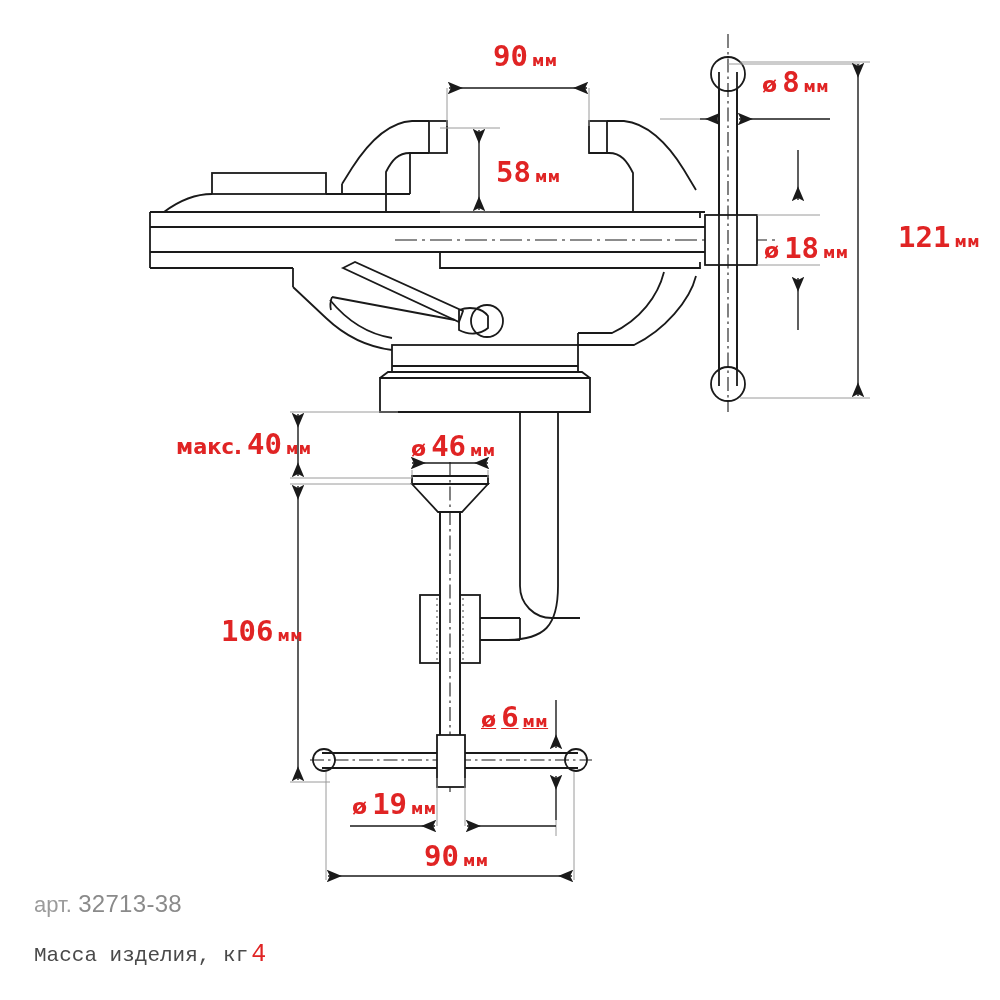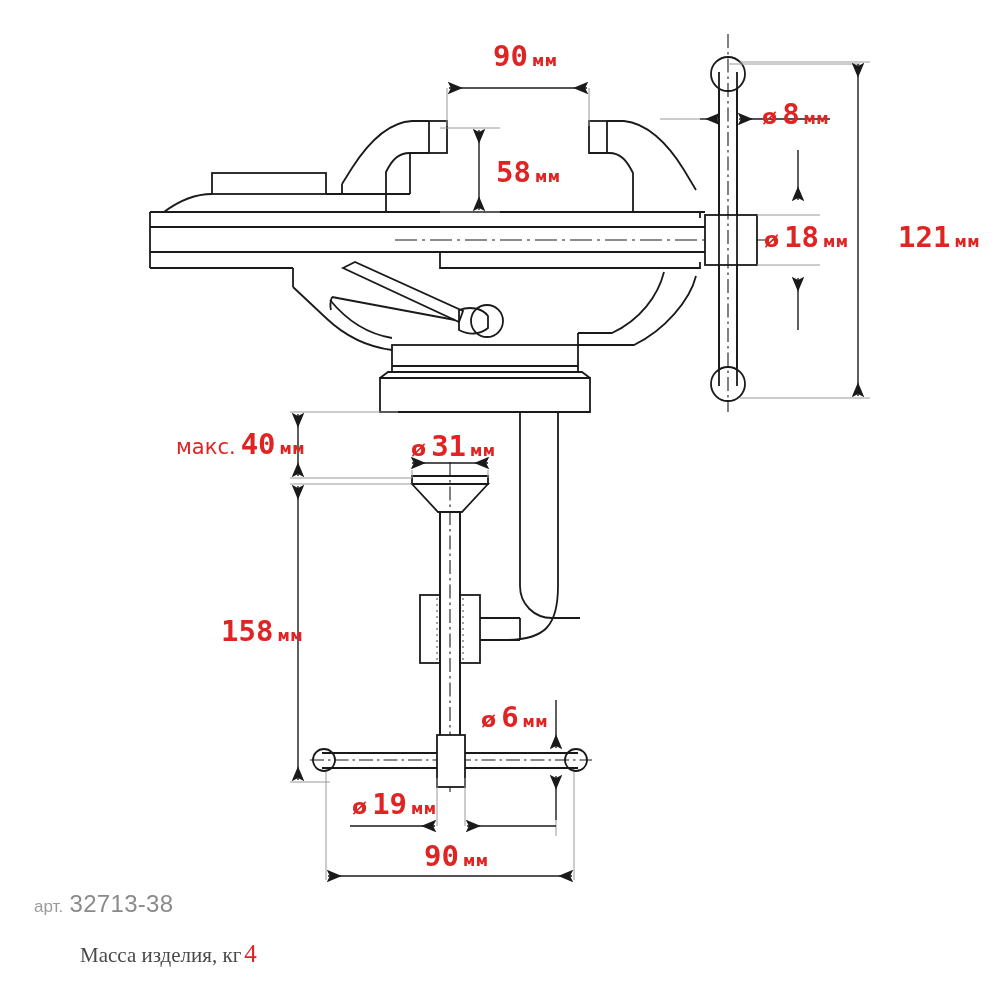--- a/index.html
+++ b/index.html
@@ -85,21 +85,21 @@
   .dim-unit {
     font-family: "DejaVu Sans", sans-serif;
     font-weight: 700;
     font-size: 15px;
     color: #e02424;
     margin-left: 4px;
     letter-spacing: 0.5px;
   }
   .dim-prefix {
     font-family: "DejaVu Sans", sans-serif;
-    font-weight: 400;
+    font-weight: 700;
     font-size: 21px;
     color: #e02424;
     margin-right: 5px;
   }
   .dim-dia {
     font-family: "DejaVu Sans", sans-serif;
     font-weight: 700;
     font-size: 22px;
     color: #e02424;
     margin-right: 5px;
@@ -108,34 +108,33 @@
     position: absolute;
     left: 34px;
   }
   .art-line {
     top: 890px;
     font-size: 23px;
     color: #8a8a8a;
     font-family: "Liberation Sans", sans-serif;
   }
   .art-prefix {
-    font-size: 17px;
+    font-size: 22px;
     color: #9b9b9b;
   }
   .art-code {
     font-size: 24px;
     color: #8a8a8a;
     letter-spacing: 0.3px;
   }
   .mass-line {
     top: 940px;
     font-size: 21px;
     color: #4a4a4a;
-    font-family: Liberation Serif, serif;
-    margin-left: 46px;
+    font-family: Liberation Mono, monospace;
   }
   .mass-value {
     color: #e02424;
     font-size: 25px;
     font-weight: 400;
     margin-left: 3px;
   }
 </style>
 </head>
 <body>
@@ -328,45 +327,45 @@
   </svg>
 
   <div class="dim-text" style="left:493px; top:42px;">
     <span class="dim-num">90</span><span class="dim-unit">мм</span>
   </div>
 
   <div class="dim-text" style="left:496px; top:158px;">
     <span class="dim-num">58</span><span class="dim-unit">мм</span>
   </div>
 
-  <div class="dim-text" style="left:762px; top:100px;">
+  <div class="dim-text" style="left:762px; top:68px;">
     <span class="dim-dia">ø</span><span class="dim-num">8</span><span class="dim-unit">мм</span>
   </div>
 
-  <div class="dim-text" style="left:764px; top:223px;">
+  <div class="dim-text" style="left:764px; top:234px;">
     <span class="dim-dia">ø</span><span class="dim-num">18</span><span class="dim-unit">мм</span>
   </div>
 
   <div class="dim-text" style="left:898px; top:223px;">
     <span class="dim-num">121</span><span class="dim-unit">мм</span>
   </div>
 
   <div class="dim-text" style="left:176px; top:430px;">
     <span class="dim-prefix">макс.</span><span class="dim-num">40</span><span class="dim-unit">мм</span>
   </div>
 
   <div class="dim-text" style="left:411px; top:432px;">
-    <span class="dim-dia">ø</span><span class="dim-num">31</span><span class="dim-unit">мм</span>
+    <span class="dim-dia">ø</span><span class="dim-num">46</span><span class="dim-unit">мм</span>
   </div>
 
   <div class="dim-text" style="left:221px; top:617px;">
-    <span class="dim-num">158</span><span class="dim-unit">мм</span>
-  </div>
-
-  <div class="dim-text" style="left:481px; top:703px;">
+    <span class="dim-num">106</span><span class="dim-unit">мм</span>
+  </div>
+
+  <div class="dim-text" style="left:481px; top:703px;text-decoration:underline;">
     <span class="dim-dia">ø</span><span class="dim-num">6</span><span class="dim-unit">мм</span>
   </div>
 
   <div class="dim-text" style="left:352px; top:790px;">
     <span class="dim-dia">ø</span><span class="dim-num">19</span><span class="dim-unit">мм</span>
   </div>
 
   <div class="dim-text" style="left:424px; top:842px;">
     <span class="dim-num">90</span><span class="dim-unit">мм</span>
   </div>

